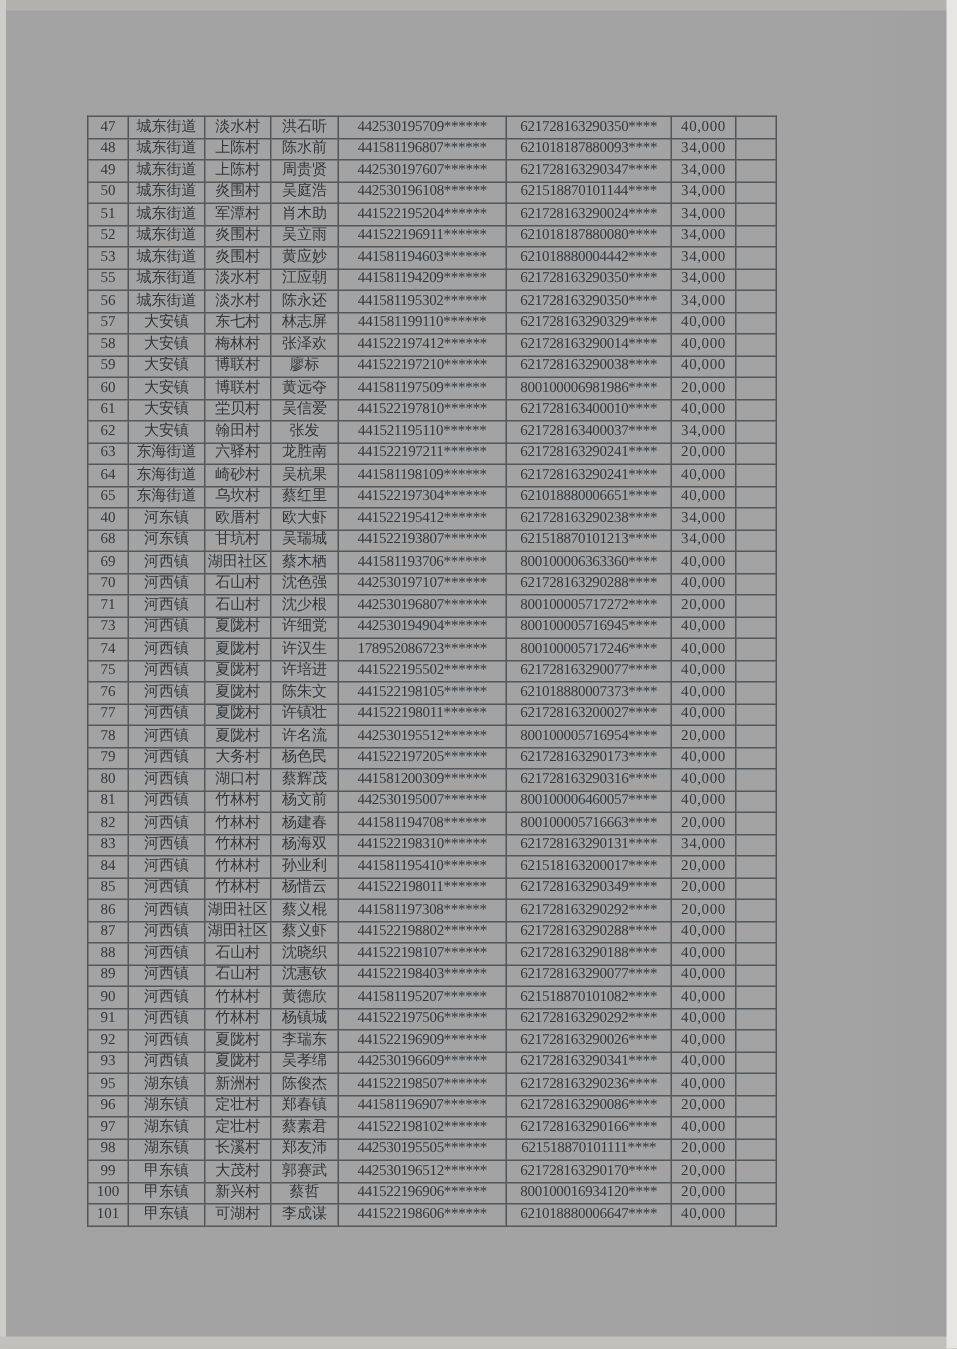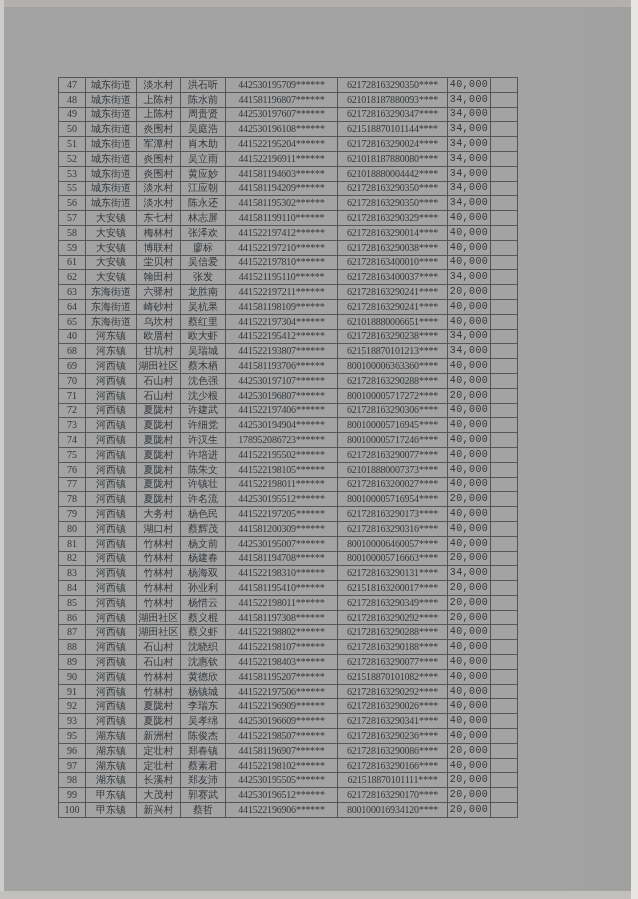--- a/index.html
+++ b/index.html
@@ -29,21 +29,21 @@
   table.roster td{
     border:1px solid #54575a;
     padding:0;
     text-align:center;vertical-align:middle;
     font-size:10px;line-height:1;
     color:#33373b;
     white-space:nowrap;overflow:hidden;
   }
   td.c0{font-size:9.5px;}
   td.c4,td.c5{font-size:9.3px;letter-spacing:-0.2px;}
-  td.c6{letter-spacing:0.4px;font-family:Liberation Mono, monospace;}
+  td.c6{letter-spacing:0.4px;}
 </style>
 </head>
 <body>
 
 <div class="scan-page">
   <div class="soft-shade"></div>
   <div class="edge-top"></div>
   <div class="edge-left"></div>
   <div class="edge-bottom"></div>
   <div class="edge-right"></div>
@@ -174,20 +174,30 @@
           <td class="c0">59</td>
           <td class="c1">大安镇</td>
           <td class="c2">博联村</td>
           <td class="c3">廖标</td>
           <td class="c4">441522197210******</td>
           <td class="c5">621728163290038****</td>
           <td class="c6">40,000</td>
           <td class="c7"></td>
         </tr>
         <tr>
+          <td class="c0">60</td>
+          <td class="c1">大安镇</td>
+          <td class="c2">博联村</td>
+          <td class="c3">黄远夺</td>
+          <td class="c4">441581197509******</td>
+          <td class="c5">800100006981986****</td>
+          <td class="c6">20,000</td>
+          <td class="c7"></td>
+        </tr>
+        <tr>
           <td class="c0">61</td>
           <td class="c1">大安镇</td>
           <td class="c2">坣贝村</td>
           <td class="c3">吴信爱</td>
           <td class="c4">441522197810******</td>
           <td class="c5">621728163400010****</td>
           <td class="c6">40,000</td>
           <td class="c7"></td>
         </tr>
         <tr>
@@ -274,30 +284,20 @@
           <td class="c0">71</td>
           <td class="c1">河西镇</td>
           <td class="c2">石山村</td>
           <td class="c3">沈少根</td>
           <td class="c4">442530196807******</td>
           <td class="c5">800100005717272****</td>
           <td class="c6">20,000</td>
           <td class="c7"></td>
         </tr>
         <tr>
-          <td class="c0">72</td>
-          <td class="c1">河西镇</td>
-          <td class="c2">夏陇村</td>
-          <td class="c3">许建武</td>
-          <td class="c4">441522197406******</td>
-          <td class="c5">621728163290306****</td>
-          <td class="c6">40,000</td>
-          <td class="c7"></td>
-        </tr>
-        <tr>
           <td class="c0">73</td>
           <td class="c1">河西镇</td>
           <td class="c2">夏陇村</td>
           <td class="c3">许细党</td>
           <td class="c4">442530194904******</td>
           <td class="c5">800100005716945****</td>
           <td class="c6">40,000</td>
           <td class="c7"></td>
         </tr>
         <tr>
@@ -553,15 +553,25 @@
         <tr>
           <td class="c0">100</td>
           <td class="c1">甲东镇</td>
           <td class="c2">新兴村</td>
           <td class="c3">蔡哲</td>
           <td class="c4">441522196906******</td>
           <td class="c5">800100016934120****</td>
           <td class="c6">20,000</td>
           <td class="c7"></td>
         </tr>
+        <tr>
+          <td class="c0">101</td>
+          <td class="c1">甲东镇</td>
+          <td class="c2">可湖村</td>
+          <td class="c3">李成谋</td>
+          <td class="c4">441522198606******</td>
+          <td class="c5">621018880006647****</td>
+          <td class="c6">40,000</td>
+          <td class="c7"></td>
+        </tr>
       </tbody>
   </table>
 </div>
 
 </body></html>

